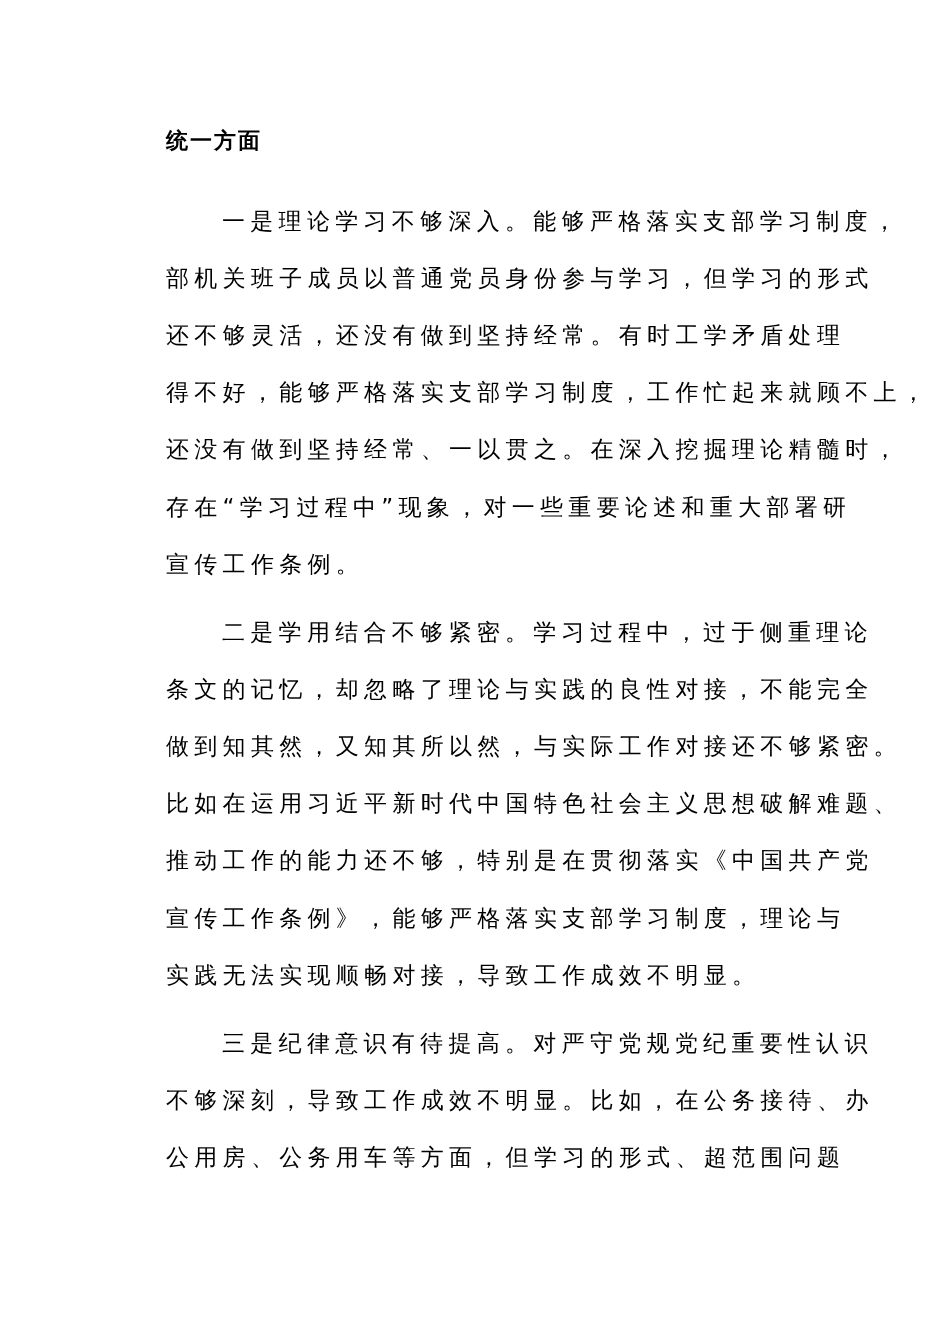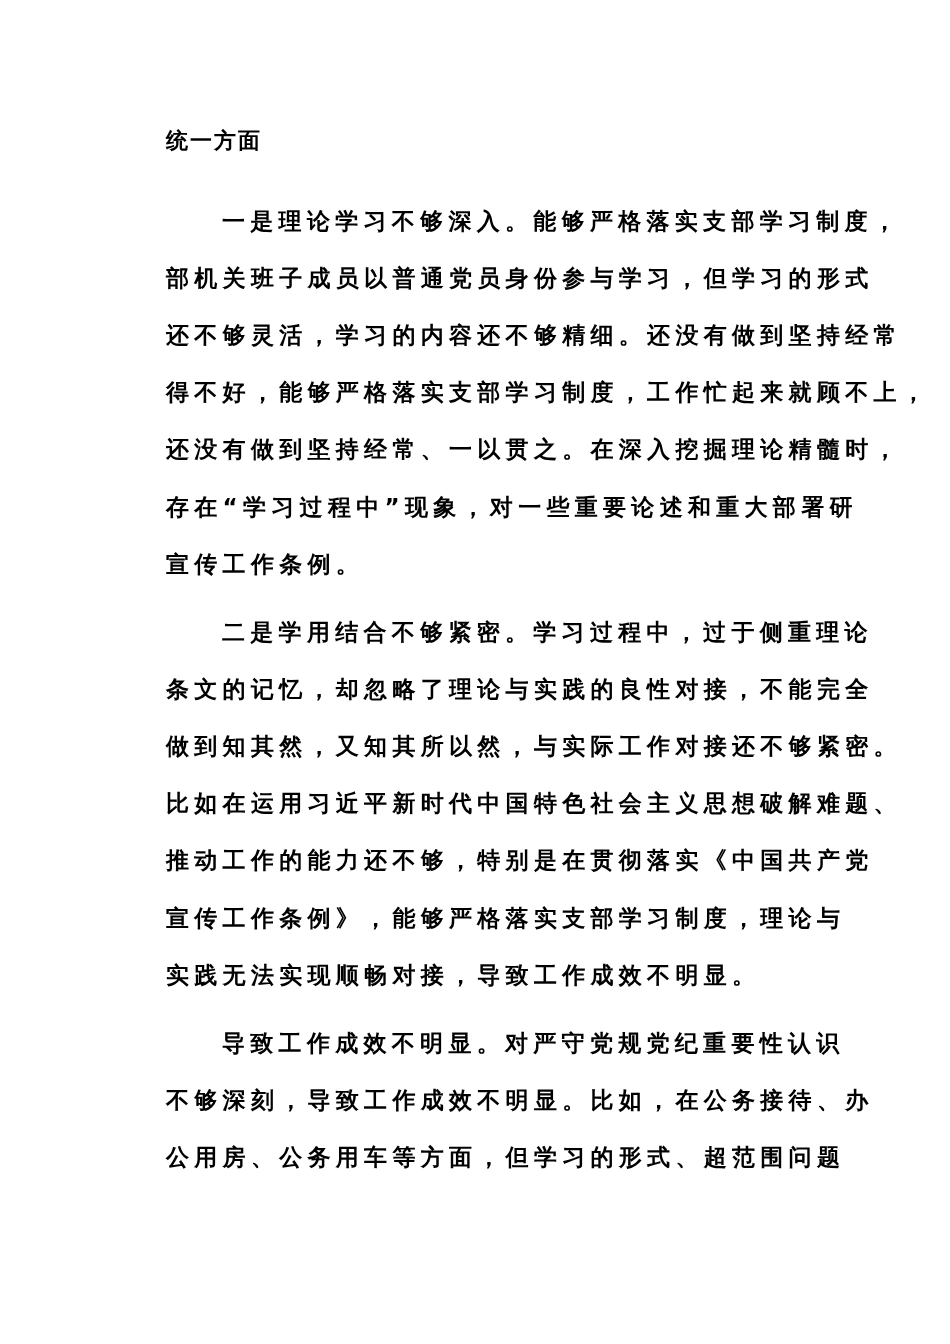--- a/index.html
+++ b/index.html
@@ -42,53 +42,53 @@
     }
     .line {
       position: absolute;
       left: 0;
       height: 40px;
       font-size: 23px;
       line-height: 40px;
       letter-spacing: 5.3px;
       white-space: nowrap;
       font-family: "DejaVu Sans", "Liberation Sans", sans-serif;
-      font-weight: bold;
+      font-weight: normal;
       text-align: right;
     }
     .indent {
       padding-left: 56px;
     }
   </style>
 </head>
 <body>
 
 <div class="page">
 
   <div class="heading">统一方面</div>
 
   <div class="body-text" style="top:0;">
     <div class="line indent" style="top:201px;">一是理论学习不够深入。能够严格落实支部学习制度，</div>
     <div class="line" style="top:258px;">部机关班子成员以普通党员身份参与学习，但学习的形式</div>
-    <div class="line" style="top:315px;">还不够灵活，学习的内容还不够精细。还没有做到坚持经常</div>
+    <div class="line" style="top:315px;">还不够灵活，还没有做到坚持经常。有时工学矛盾处理</div>
     <div class="line" style="top:372px;">得不好，能够严格落实支部学习制度，工作忙起来就顾不上，</div>
     <div class="line" style="top:429px;">还没有做到坚持经常、一以贯之。在深入挖掘理论精髓时，</div>
     <div class="line" style="top:487px;">存在“学习过程中”现象，对一些重要论述和重大部署研</div>
     <div class="line" style="top:544px;">宣传工作条例。</div>
   </div>
 
   <div class="body-text" style="top:0;">
     <div class="line indent" style="top:612px;">二是学用结合不够紧密。学习过程中，过于侧重理论</div>
     <div class="line" style="top:669px;">条文的记忆，却忽略了理论与实践的良性对接，不能完全</div>
     <div class="line" style="top:726px;">做到知其然，又知其所以然，与实际工作对接还不够紧密。</div>
     <div class="line" style="top:783px;">比如在运用习近平新时代中国特色社会主义思想破解难题、</div>
     <div class="line" style="top:840px;">推动工作的能力还不够，特别是在贯彻落实《中国共产党</div>
     <div class="line" style="top:898px;">宣传工作条例》，能够严格落实支部学习制度，理论与</div>
     <div class="line" style="top:955px;">实践无法实现顺畅对接，导致工作成效不明显。</div>
   </div>
 
   <div class="body-text" style="top:0;">
-    <div class="line indent" style="top:1023px;">导致工作成效不明显。对严守党规党纪重要性认识</div>
+    <div class="line indent" style="top:1023px;">三是纪律意识有待提高。对严守党规党纪重要性认识</div>
     <div class="line" style="top:1080px;">不够深刻，导致工作成效不明显。比如，在公务接待、办</div>
     <div class="line" style="top:1137px;">公用房、公务用车等方面，但学习的形式、超范围问题</div>
   </div>
 
 </div>
 
 </body></html>

